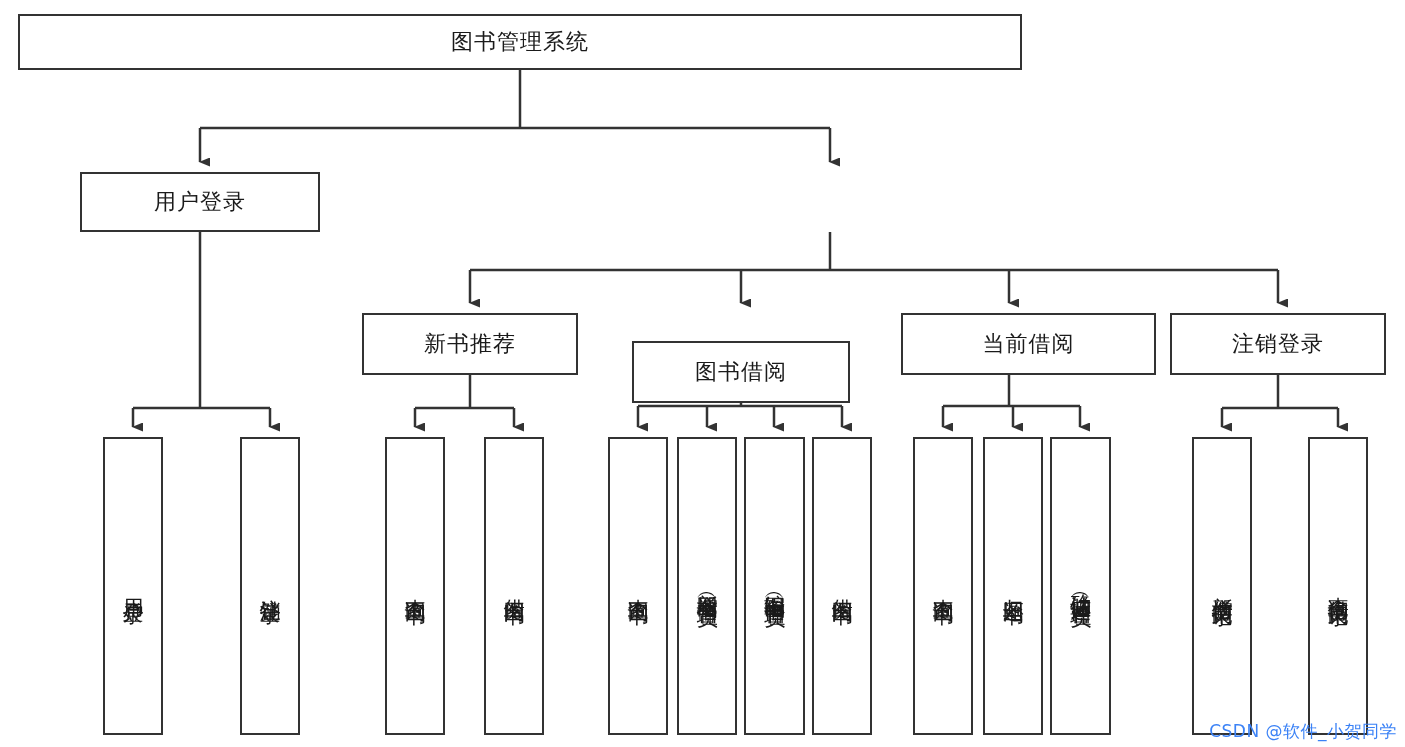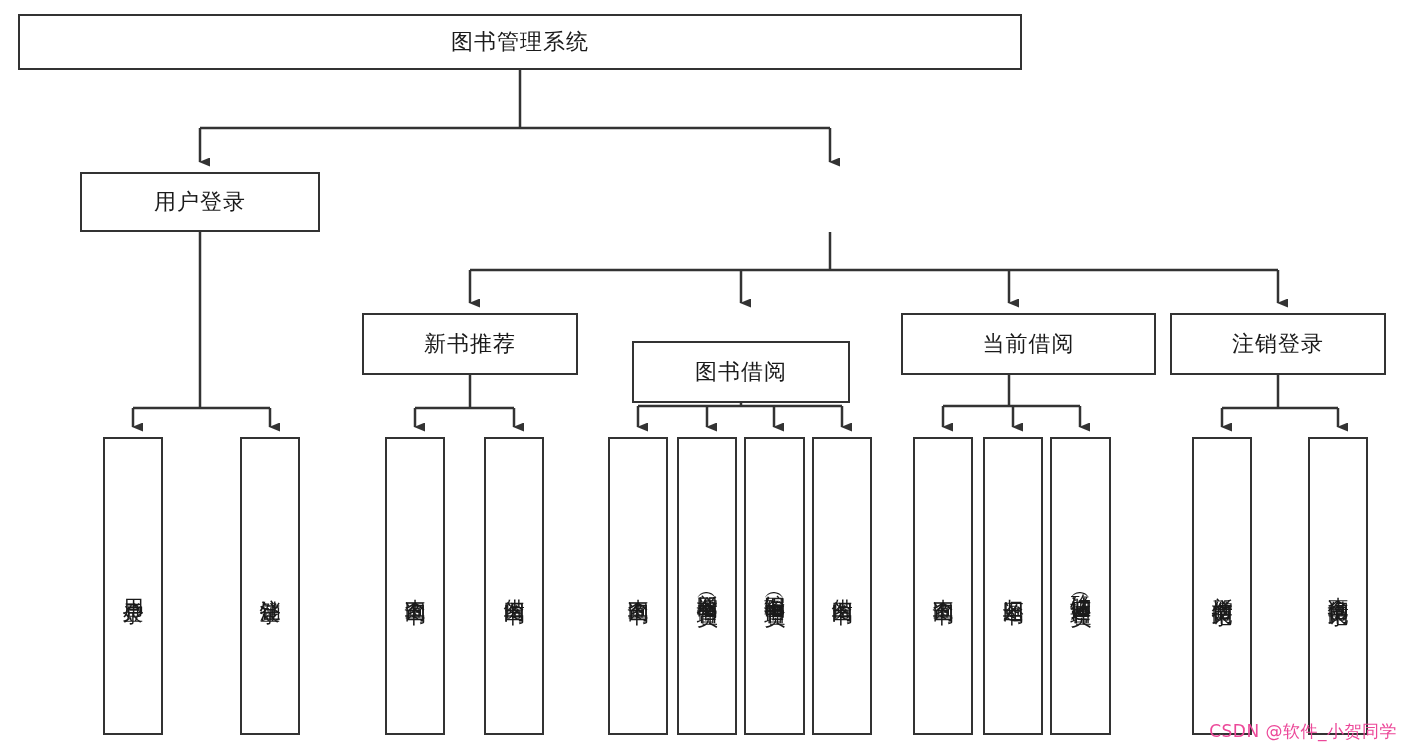--- a/index.html
+++ b/index.html
@@ -53,21 +53,21 @@
   .edge-line {
     stroke: #333333;
     stroke-width: 2.5;
     fill: none;
   }
   .watermark {
     position: absolute;
     right: 8px;
     bottom: 4px;
     font-size: 17px;
-    color: #ec4899;
+    color: #3b82f6;
     letter-spacing: 0.5px;
     white-space: nowrap;
   }
 </style>
 </head>
 <body>
 
 <div id="canvas">
 
   <svg class="edges" viewBox="0 0 1405 747">

